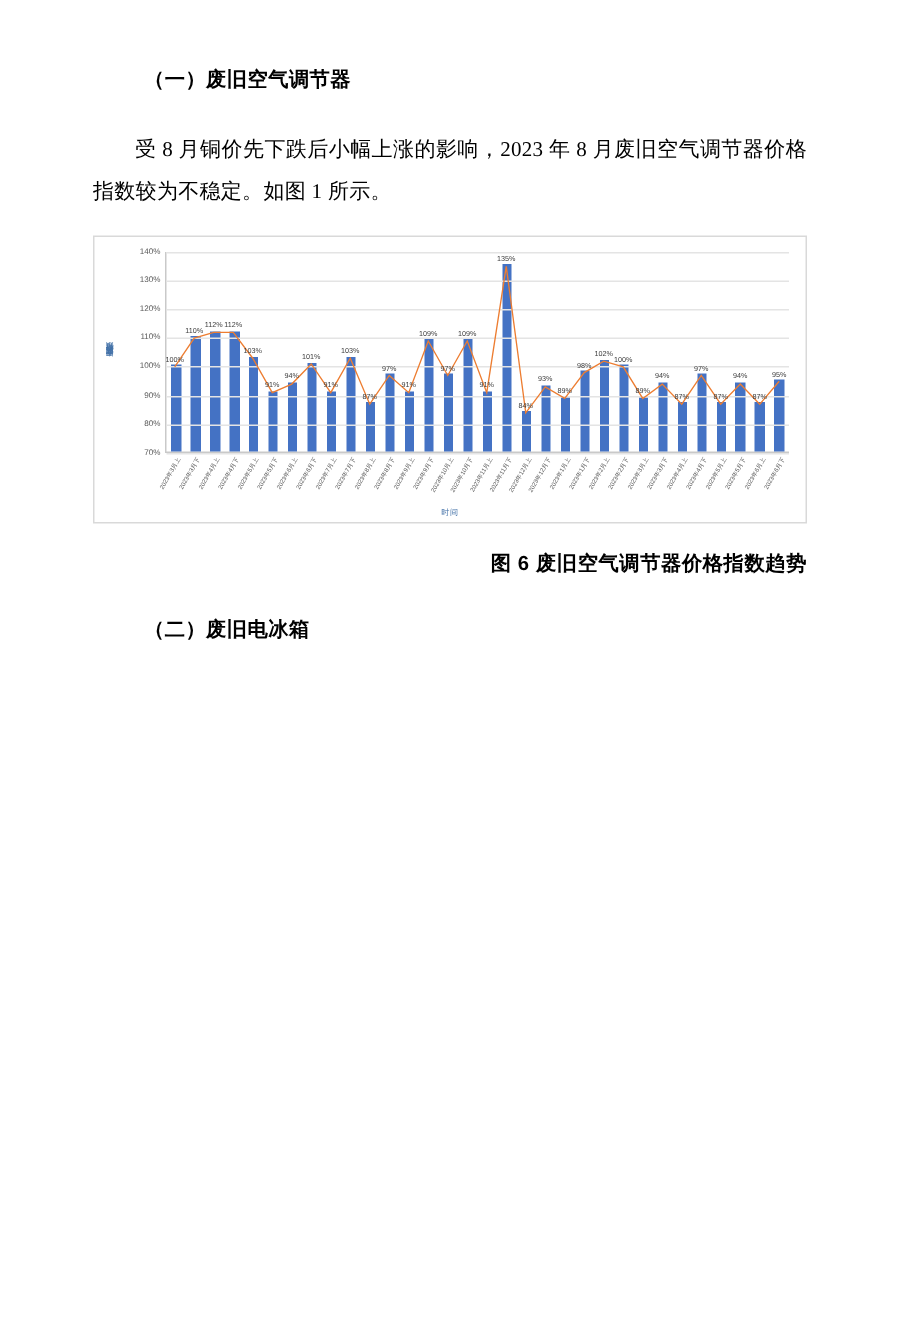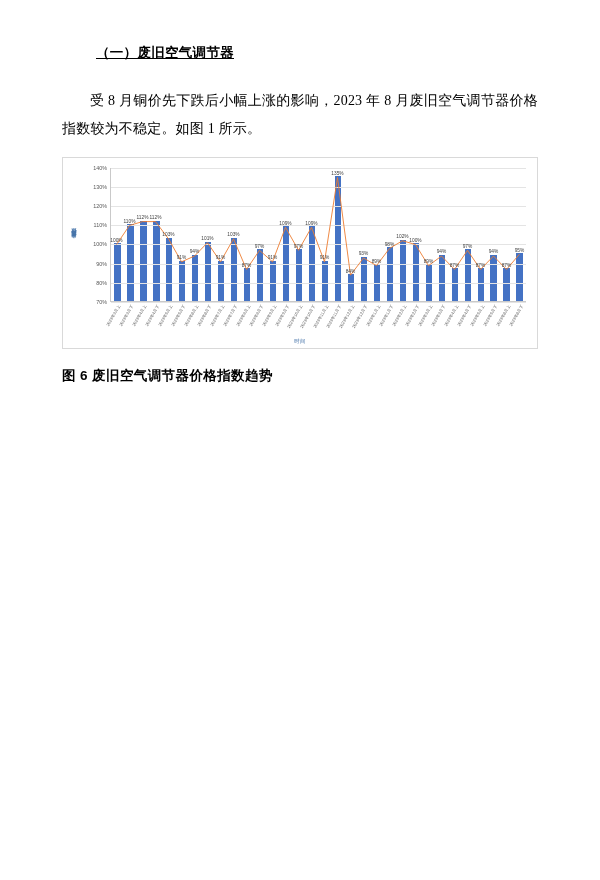--- a/index.html
+++ b/index.html
@@ -37,21 +37,20 @@
     letter-spacing: 0.5px;
   }
   .subheading {
     font-family: "Liberation Sans", sans-serif;
     font-weight: bold;
     font-size: 13.5px;
     line-height: 1.4;
     margin: 0 0 24px 0;
     padding-left: 34px;
     letter-spacing: 0.3px;
-    text-decoration: underline;
   }
   .para {
     font-size: 14px;
     line-height: 2.0;
     margin: 0 0 14px 0;
     text-align: justify;
     text-indent: 2em;
     letter-spacing: 0.2px;
   }
   .figure-wrap {
@@ -60,21 +59,21 @@
     background: #ffffff;
     width: 476px;
     height: 192px;
     box-sizing: border-box;
     position: relative;
   }
   .figure-caption {
     font-family: "Liberation Sans", sans-serif;
     font-weight: bold;
     font-size: 13.5px;
-    text-align: left;
+    text-align: right;
     margin: 18px 0 26px 0;
     letter-spacing: 0.4px;
   }
 
   
   .chart {
     position: absolute;
     left: 0; top: 0;
     width: 474px;
     height: 190px;
@@ -460,16 +459,17 @@
           <div class="dlabel" style="left: 404.5px; top: 90.8143px;">97%</div>
           <div class="dlabel" style="left: 417.5px; top: 109.957px;">87%</div>
           <div class="dlabel" style="left: 430.5px; top: 96.5571px;">94%</div>
           <div class="dlabel" style="left: 443.5px; top: 109.957px;">87%</div>
           <div class="dlabel" style="left: 456.5px; top: 94.6429px;">95%</div>
         </div>
     </div>
 
     <div class="figure-caption">图 6  废旧空气调节器价格指数趋势</div>
 
+    <h2 class="subheading">（二）废旧电冰箱</h2>
 
 
   </div>
 </div>
 
 </body></html>

